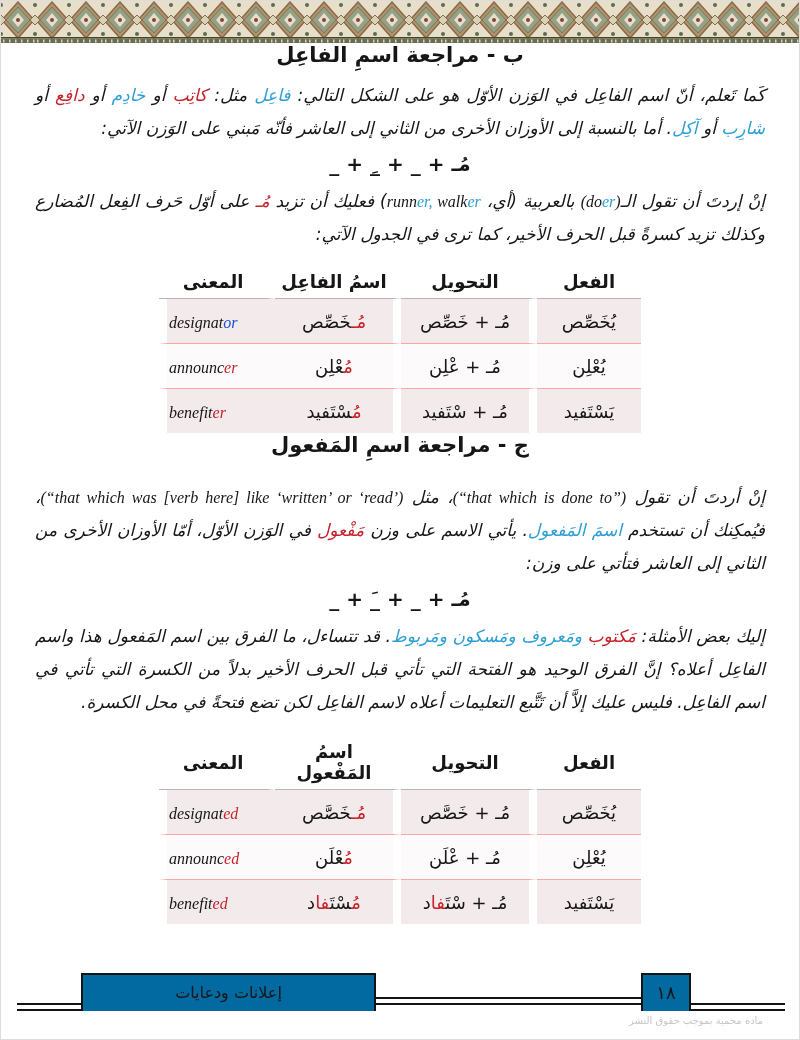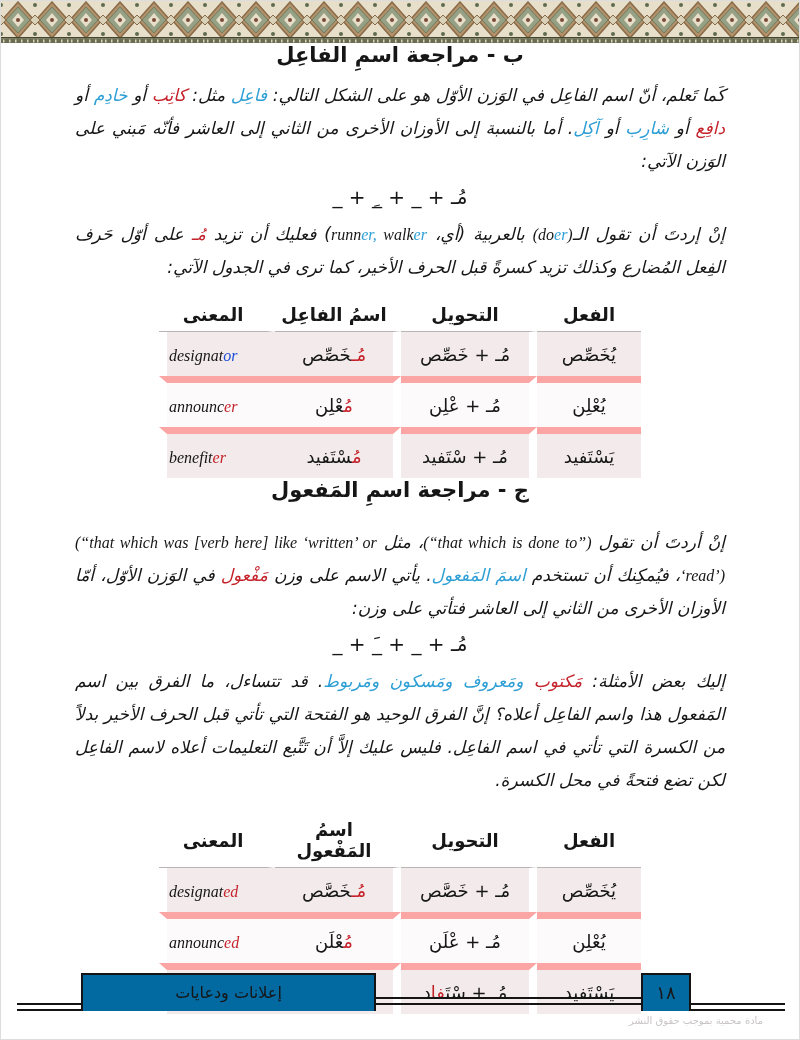--- a/index.html
+++ b/index.html
@@ -1,38 +1,38 @@
 <!DOCTYPE html>
 <html lang="ar"><head>
 <meta charset="utf-8">
 <style>
   html,body{margin:0;padding:0;background:#fff;}
   .page{position:relative;width:800px;height:1040px;background:#fff;
         border:1px solid #ddd;box-sizing:border-box;overflow:hidden;
         font-family:"DejaVu Sans","Liberation Sans",sans-serif;color:#161616;}
   .ornament{display:block;}
-  .content{padding:0 74px;}
+  .content{padding:0 34px;}
   h2.sec{direction:rtl;text-align:center;font-size:21px;font-weight:bold;margin:0;}
   .mt-b{margin-top:36px;}
   .mt-c{margin-top:20px;}
   .para{direction:rtl;text-align:justify;font-size:17px;line-height:33px;margin:0;font-style:italic;}
   .p1{margin-top:12px;}
   .p2{margin-top:6px;}
   .p3{margin-top:24px;}
   .p4{margin-top:6px;}
-  .pattern{direction:rtl;text-align:center;font-size:20px;font-weight:normal;
+  .pattern{direction:rtl;text-align:center;font-size:20px;font-weight:bold;
            letter-spacing:1px;margin:4px 0 2px;line-height:30px;}
   .ltr{direction:ltr;unicode-bidi:embed;}
   .en{font-family:"Liberation Serif","DejaVu Serif",serif;font-size:16px;}
   .ptable{direction:rtl;margin:14px auto 0;border-collapse:separate;border-spacing:0;}
   .t2{margin-top:16px;}
   .ptable th{background:#fff;font-size:18px;font-weight:bold;padding:6px 4px;
              border-bottom:1px solid #b9b3b3;}
   .ptable td{font-size:18px;text-align:center;padding:8px 4px;height:28px;}
-  .ptable tbody tr+tr td{border-top:7px solid #fca5a5;}
+  .ptable tbody tr+tr td{border-top:1px solid #fca5a5;}
   .ptable th:not(:first-child),.ptable td:not(:first-child){border-inline-start:8px solid #fff;}
   .ptable tbody tr:nth-child(odd) td{background:#f3ebeb;}
   .ptable tbody tr:nth-child(even) td{background:#fcfafa;}
   .col-verb{width:96px;}.col-trans{width:120px;}.col-part{width:110px;}.col-mean{width:100px;}
   td.meaning{direction:ltr;text-align:left;padding-left:10px;}
   td.meaning span{font-style:italic;font-family:"Liberation Serif","DejaVu Serif",serif;font-size:16px;}
   
   .rule{position:absolute;height:8px;box-sizing:border-box;
         border-top:2px solid #141414;border-bottom:2px solid #141414;}
   .rule-left{left:16px;width:64px;top:1002px;}

